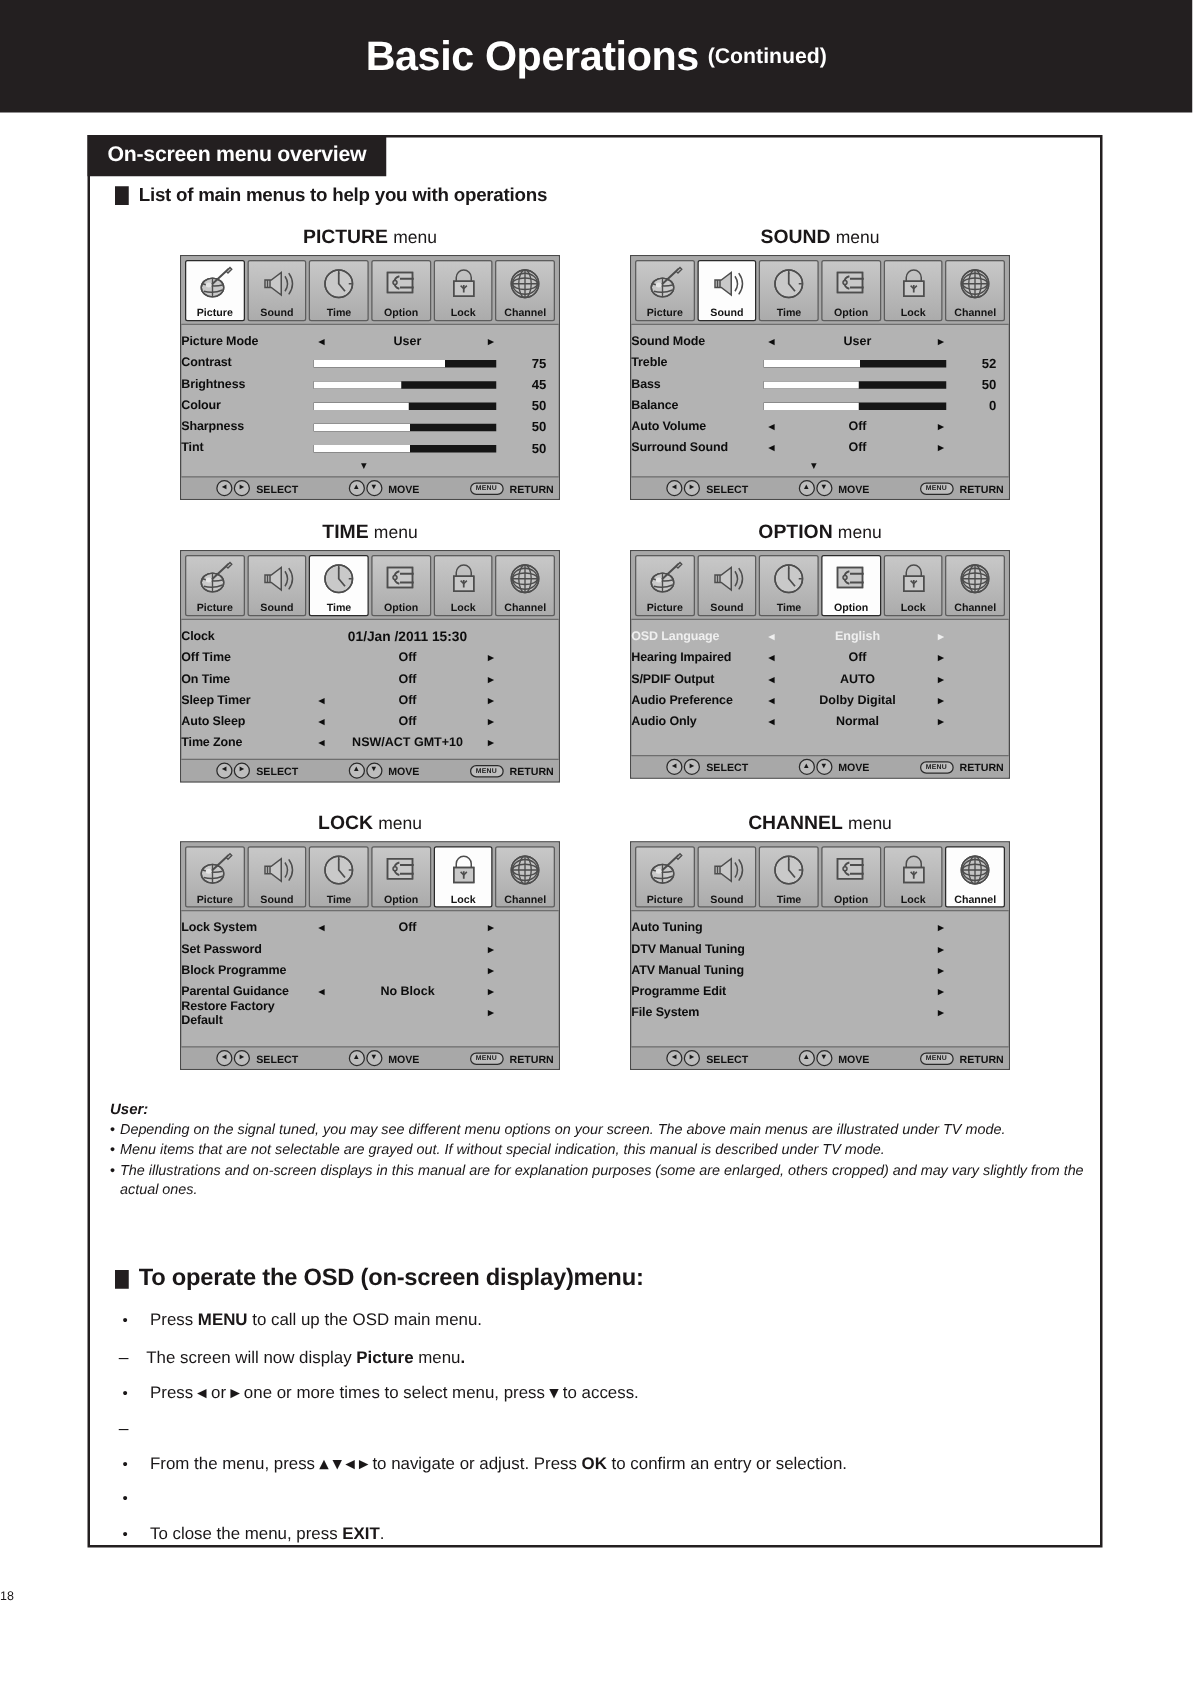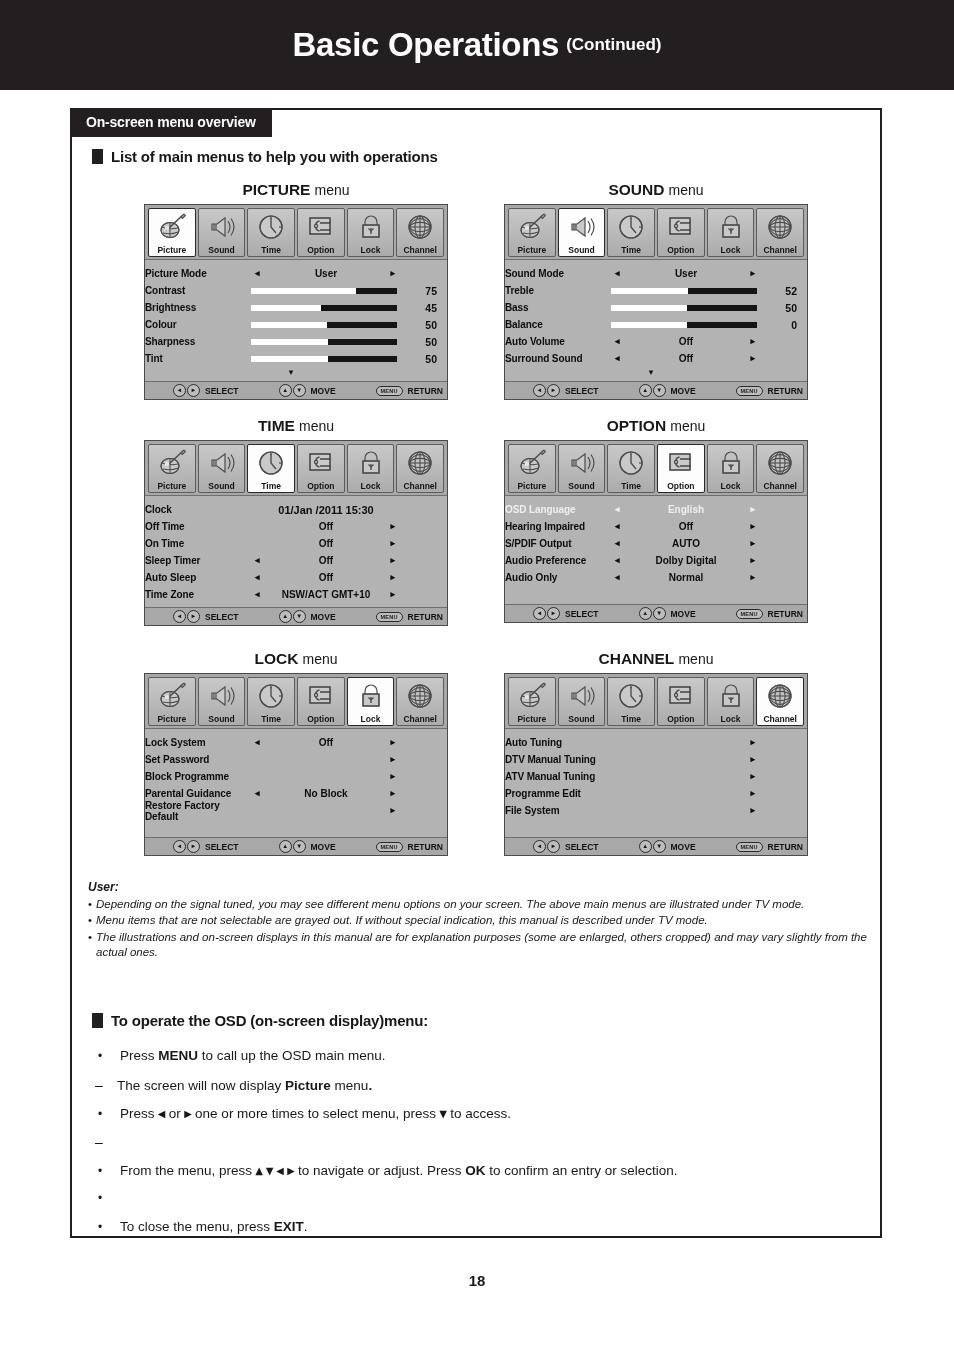--- a/index.html
+++ b/index.html
@@ -40,21 +40,21 @@
     width: 812px; height: 1130px;
     border: 2.5px solid #231f20;
     box-sizing: border-box;
     background: #fff;
   }
   .section-tab {
     position: absolute;
     left: 70px; top: 108px;
     background: #231f20;
     color: #fff;
-    font-size: 14px;
+    font-size: 17px;
     font-weight: bold;
     padding: 6px 16px 7px 16px;
     letter-spacing: -0.2px;
   }
 
   .subhead {
     position: absolute;
     left: 92px; top: 148px;
     display: flex; align-items: center;
     font-size: 15px; font-weight: bold;
@@ -228,21 +228,21 @@
   .note-head { font-weight: bold; font-style: italic; font-size: 12px; }
   .note-item { display: flex; font-style: italic; margin-top: 1px; }
   .note-bullet { flex: none; width: 8px; font-style: normal; }
   .note-text { flex: 1; }
 
   
   .op-head {
     position: absolute;
     left: 92px; top: 1012px;
     display: flex; align-items: center;
-    font-size: 15px; font-weight: bold;
+    font-size: 19px; font-weight: bold;
     letter-spacing: -0.2px;
   }
   .op-list {
     position: absolute;
     left: 92px; top: 1048px;
     width: 780px;
     font-size: 13.5px;
   }
   .op-row {
     display: flex;
@@ -252,23 +252,22 @@
   .op-mark { flex: none; width: 22px; padding-left: 6px; font-size: 12px; }
   .op-mark.dash { font-size: 14px; padding-left: 3px; }
   .op-text { flex: 1; }
   .op-text b { font-weight: bold; }
 
   
   .page-num {
     position: absolute;
     left: 0; right: 0;
     top: 1272px;
-    text-align: center;
-    font-size: 15px;
-    font-weight: bold;
+    font-size: 10px;
+    font-weight: normal;
   }
 </style>
 </head>
 <body>
 
 <div class="header-band">
   <span class="header-title">Basic Operations</span>
   <span class="header-cont">(Continued)</span>
 </div>
 

